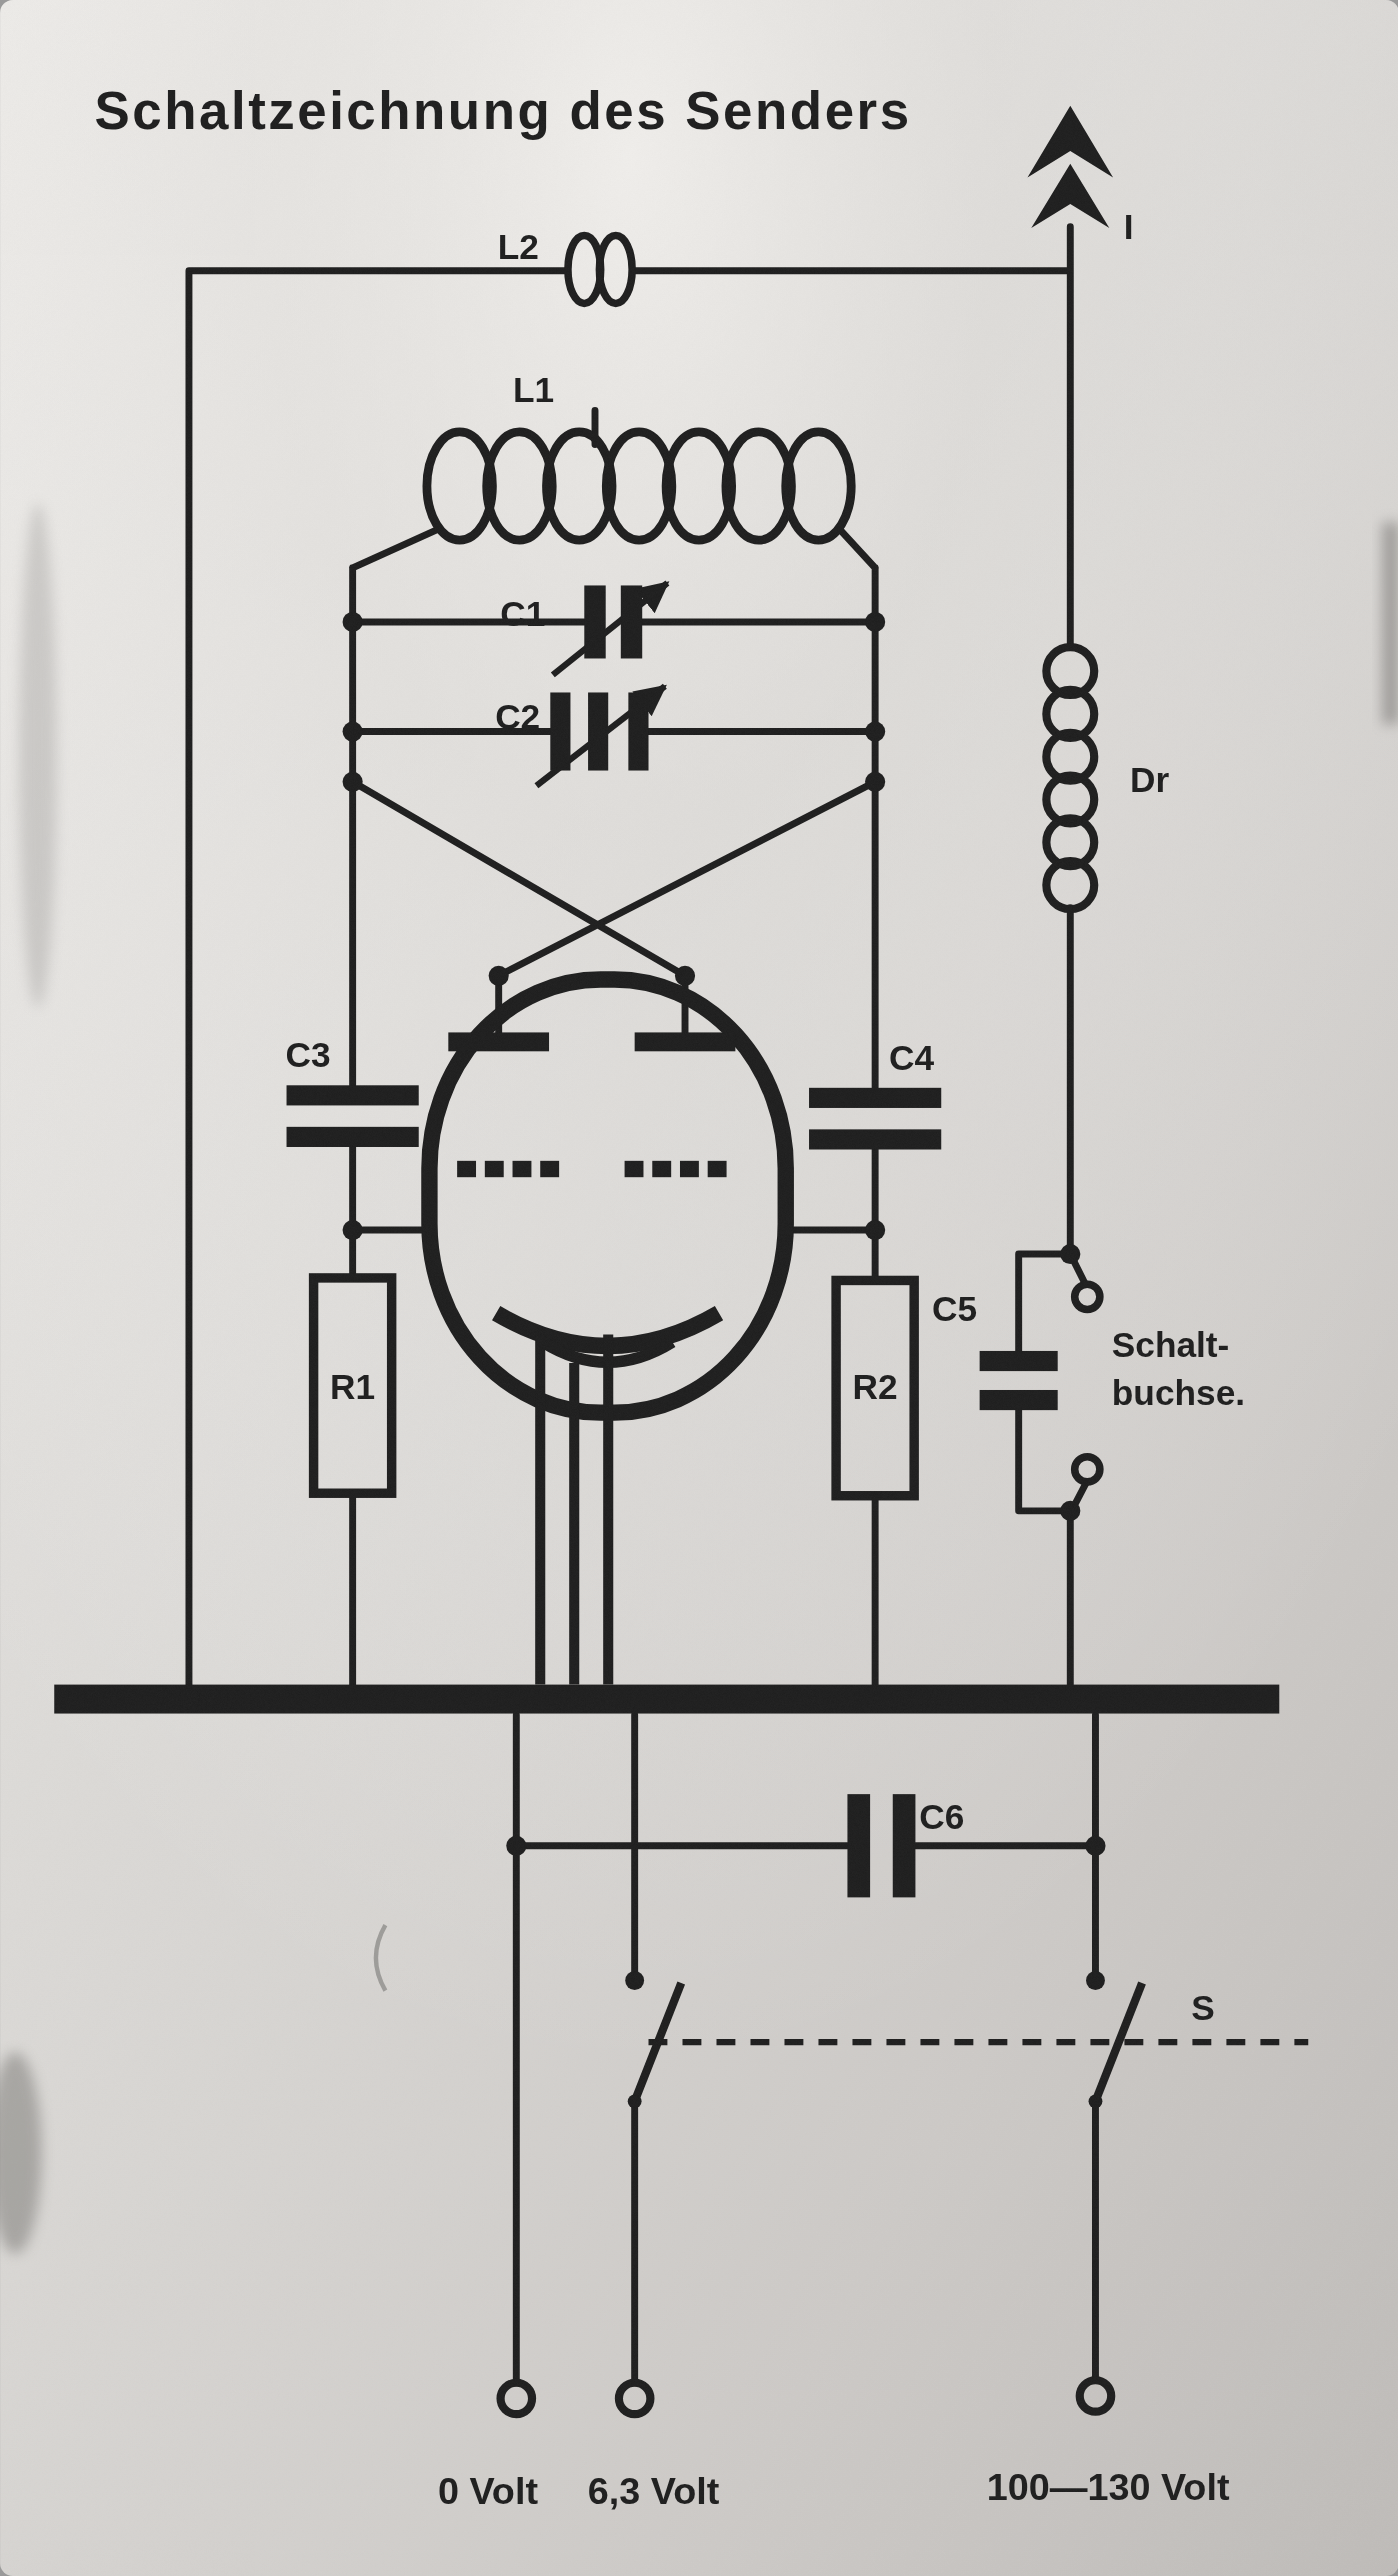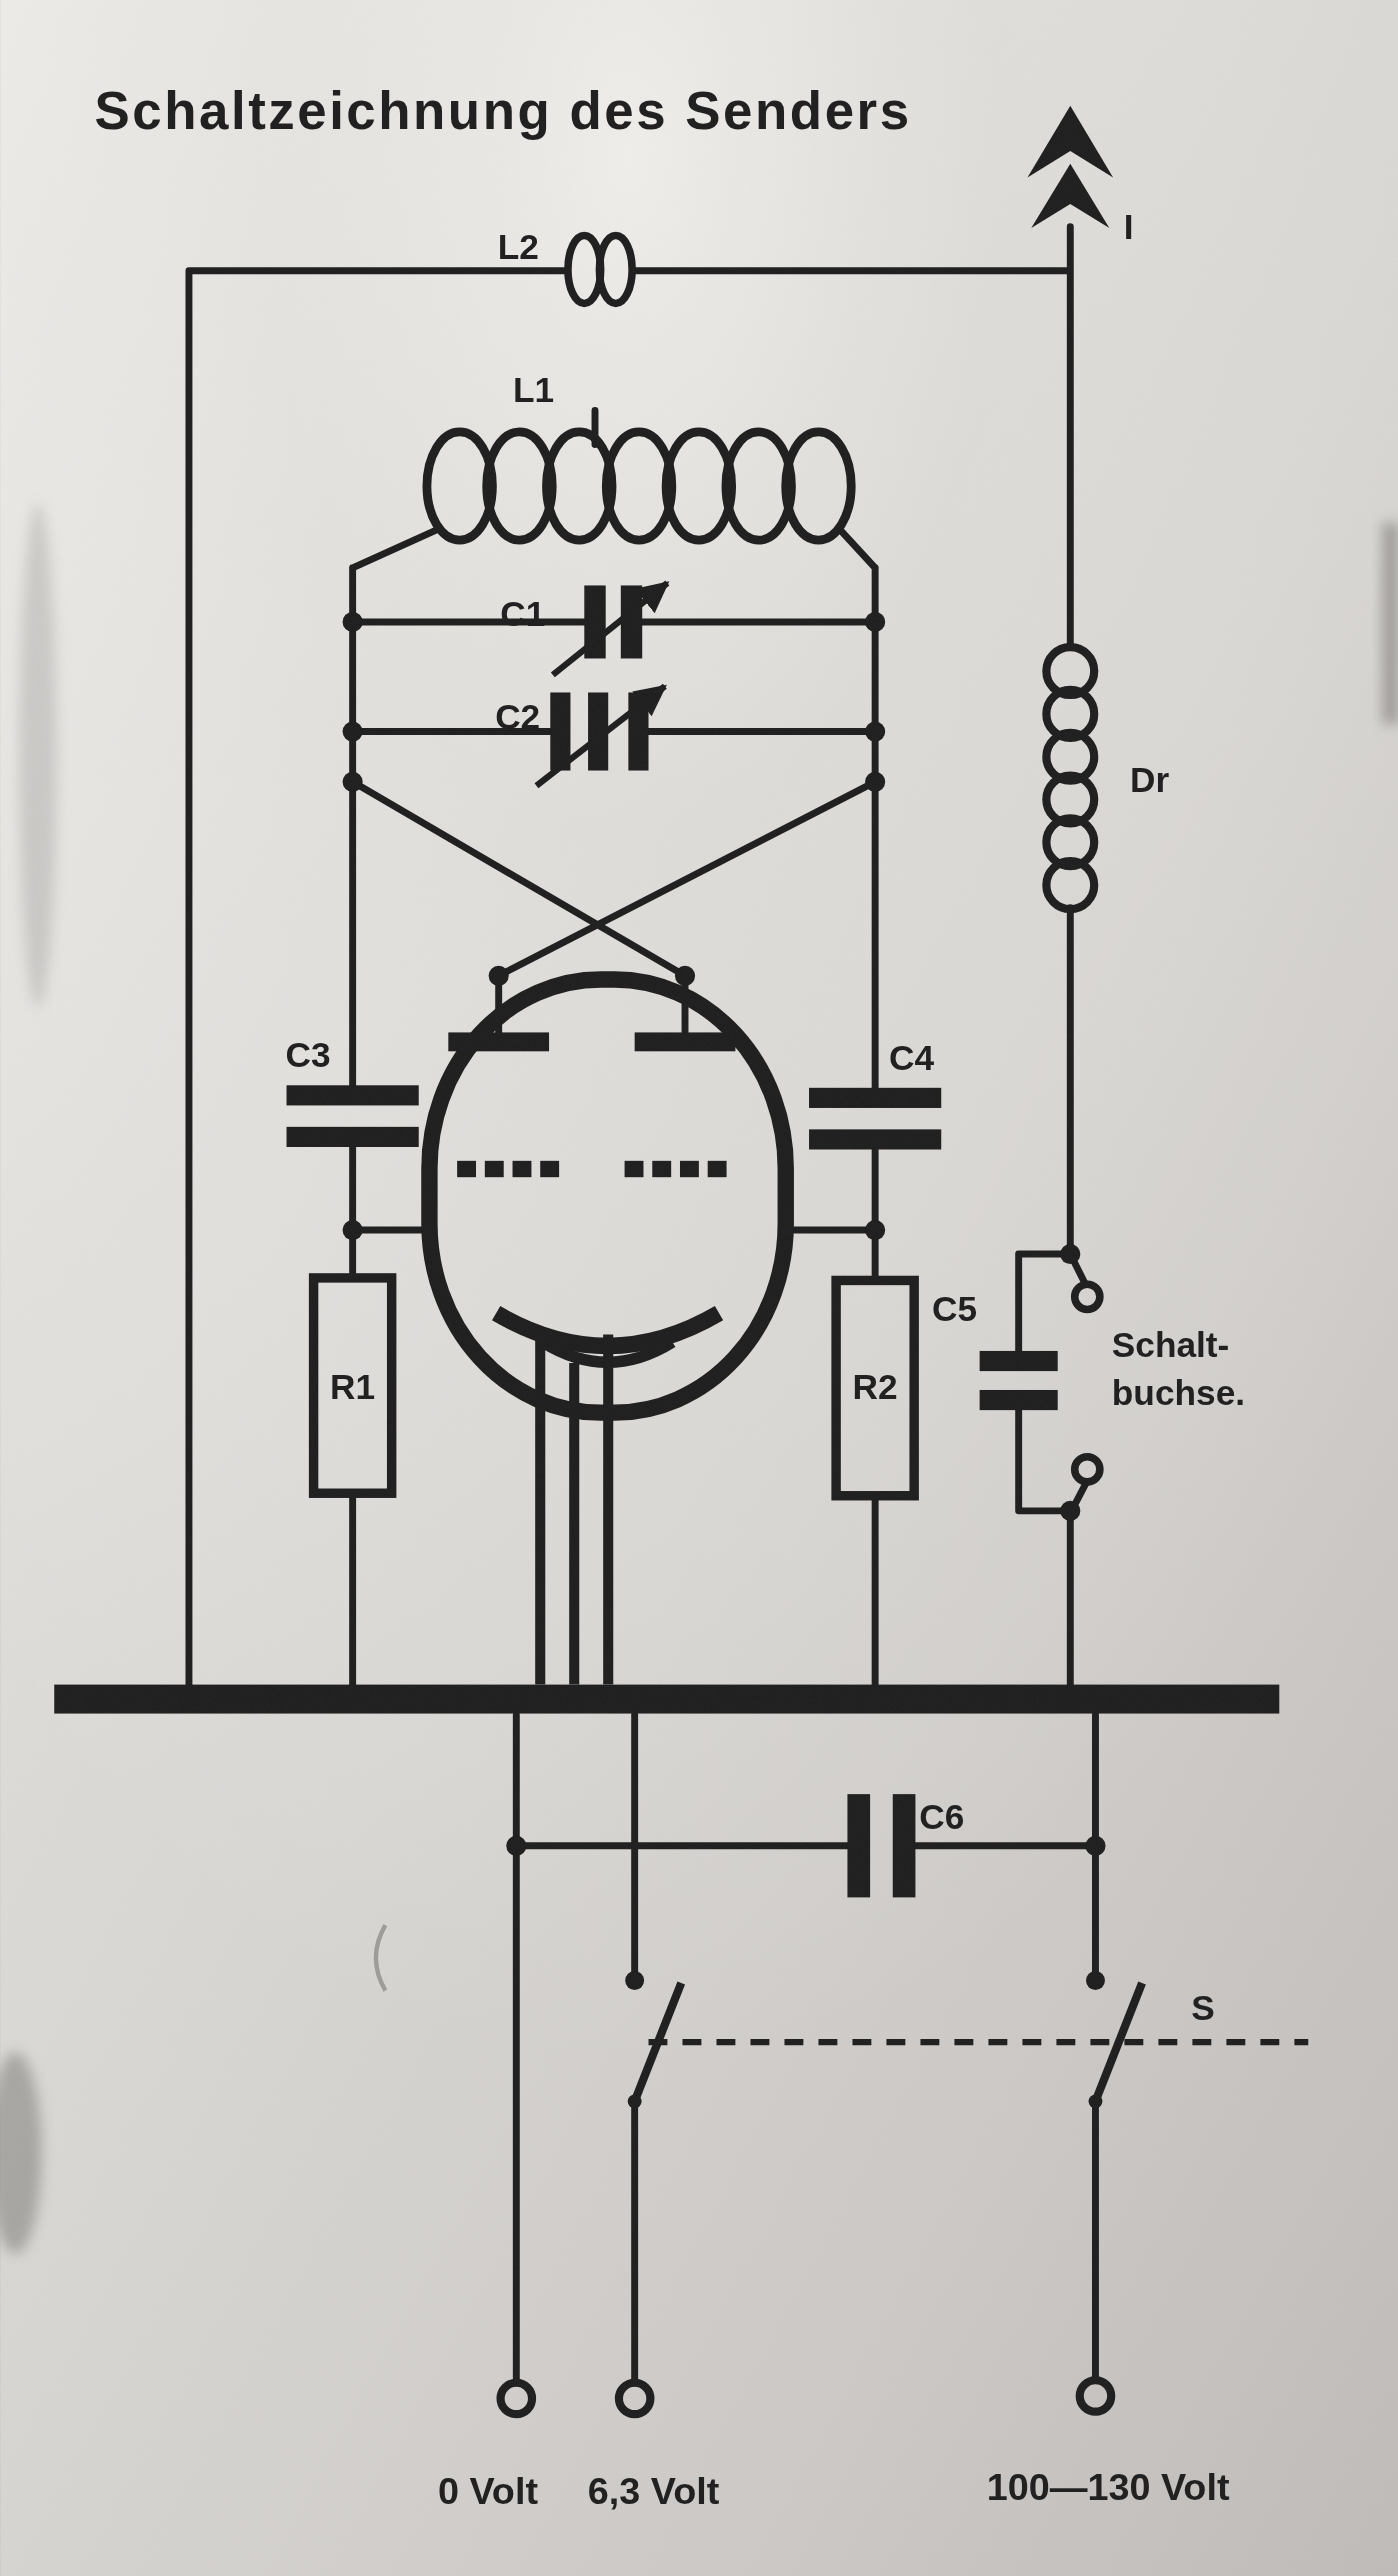--- a/index.html
+++ b/index.html
@@ -1,18 +1,19 @@
 <!DOCTYPE html>
 <html style="font-size:10px"><head>
 <meta charset="utf-8">
 <style>
   html,body{margin:0;padding:0;background:#9a9a9a;}
   .page{
     width:1399px;height:2576px;position:relative;overflow:hidden;
     font-family:"Liberation Sans","DejaVu Sans",sans-serif;
+    border-radius:13px;
   }
   svg{display:block;width:1399px;height:2576px;}
   text{font-family:"Liberation Sans","DejaVu Sans",sans-serif;font-weight:bold;fill:#1d1d1d;}
   .t-title{font-size:84px;letter-spacing:4px;}
   .t-label{font-size:56px;}
   .t-volt{font-size:60px;}
 </style>
 </head>
 <body>
 

